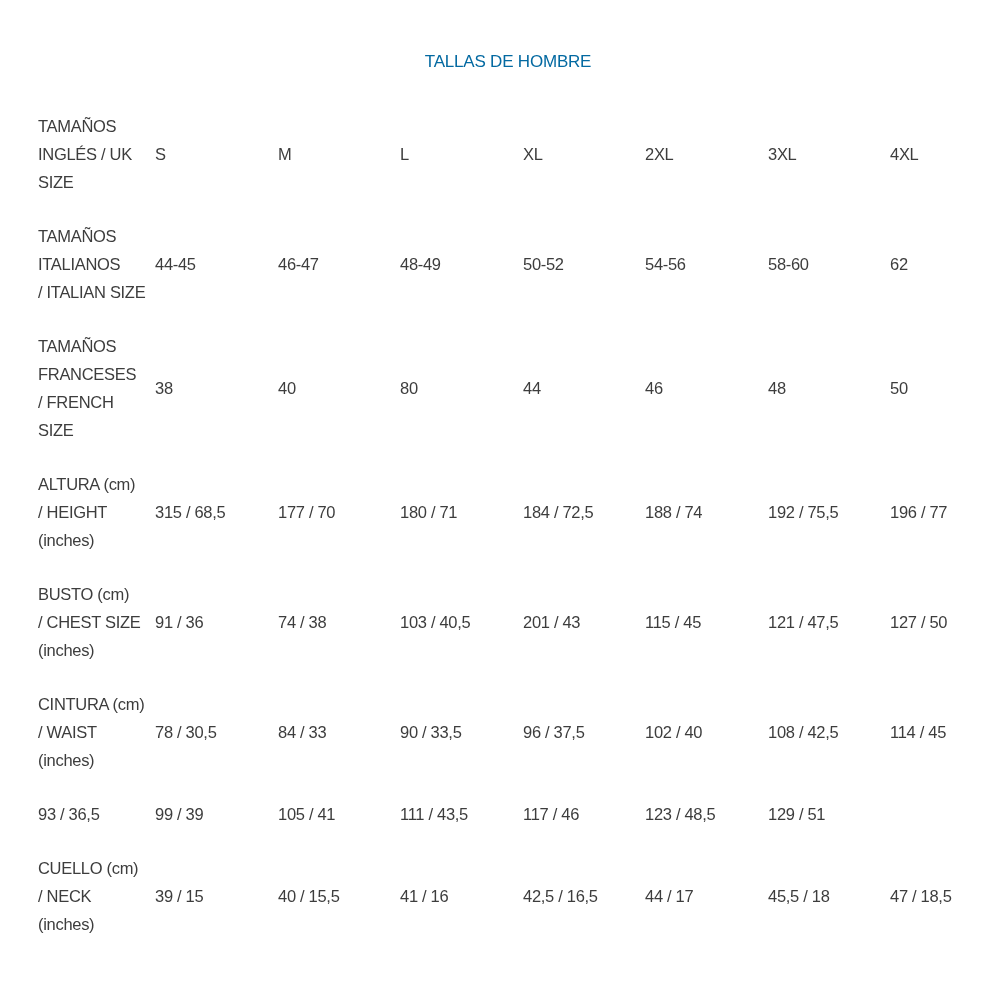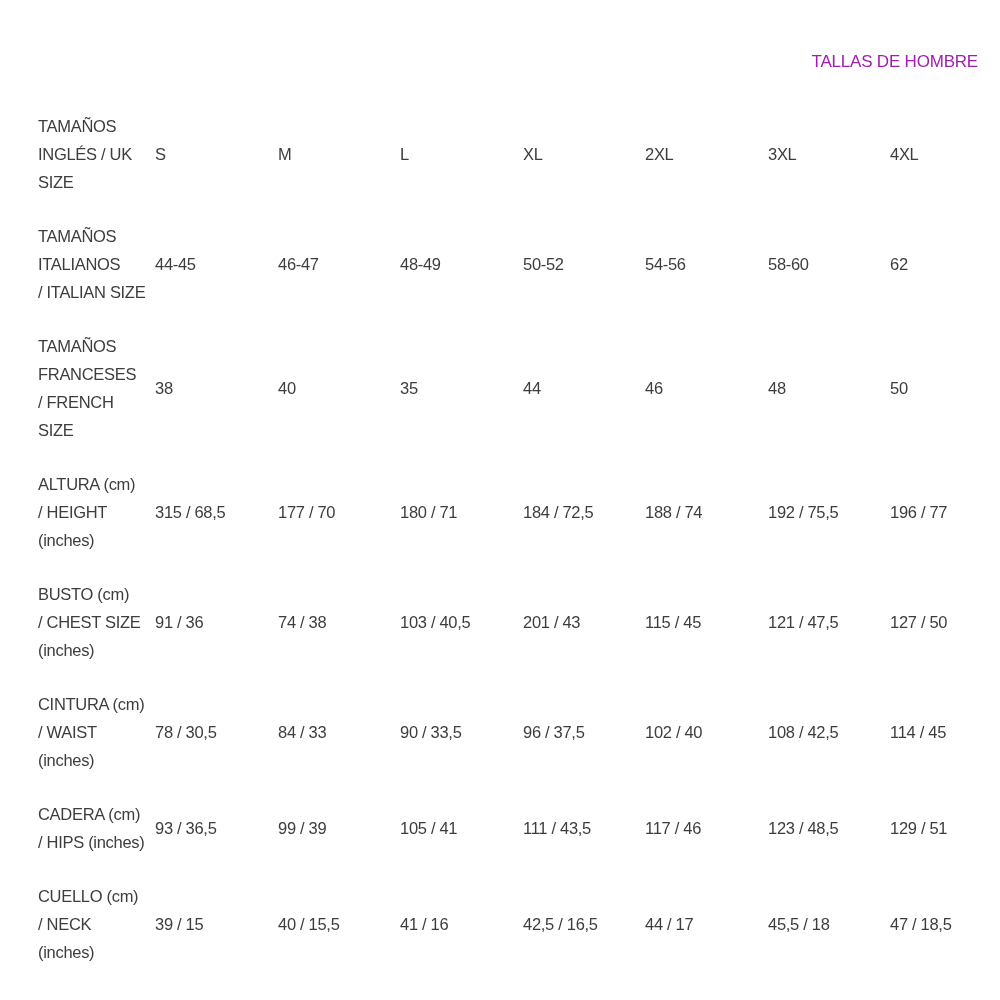--- a/index.html
+++ b/index.html
@@ -12,24 +12,24 @@
     height: 1000px;
     font-family: "Liberation Sans", sans-serif;
     color: #3d3d3d;
     overflow: hidden;
   }
   .page {
     padding: 52px 0 0 38px;
   }
   .title {
     width: 940px;
-    text-align: right;
+    text-align: center;
     font-size: 17px;
     letter-spacing: -0.2px;
-    color: #a21caf;
+    color: #0369a1;
     margin: 0 0 40px 0;
     font-weight: 400;
   }
   .size-table {
     width: 944px;
   }
   .trow {
     display: grid;
     grid-template-columns: 117px 123px 122px 123px 122px 123px 122px 92px;
     align-items: center;
@@ -80,21 +80,21 @@
       </div>
       <div class="trow">
         <div class="cell label-cell">
           <div class="lline"><span>TAMAÑOS</span></div>
           <div class="lline"><span>FRANCESES</span></div>
           <div class="lline"><span class="it">/ FRENCH</span></div>
           <div class="lline"><span class="it">SIZE</span></div>
         </div>
         <div class="cell vcell"><span>38</span></div>
         <div class="cell vcell"><span>40</span></div>
-        <div class="cell vcell"><span>35</span></div>
+        <div class="cell vcell"><span>80</span></div>
         <div class="cell vcell"><span>44</span></div>
         <div class="cell vcell"><span>46</span></div>
         <div class="cell vcell"><span>48</span></div>
         <div class="cell vcell"><span>50</span></div>
       </div>
       <div class="trow">
         <div class="cell label-cell">
           <div class="lline"><span>ALTURA (cm)</span></div>
           <div class="lline"><span class="it">/ HEIGHT</span></div>
           <div class="lline"><span class="it">(inches)</span></div>
@@ -129,24 +129,20 @@
         </div>
         <div class="cell vcell"><span>78 / </span><span class="it">30,5</span></div>
         <div class="cell vcell"><span>84 / </span><span class="it">33</span></div>
         <div class="cell vcell"><span>90 / </span><span class="it">33,5</span></div>
         <div class="cell vcell"><span>96 / </span><span class="it">37,5</span></div>
         <div class="cell vcell"><span>102 / </span><span class="it">40</span></div>
         <div class="cell vcell"><span>108 / </span><span class="it">42,5</span></div>
         <div class="cell vcell"><span>114 / </span><span class="it">45</span></div>
       </div>
       <div class="trow">
-        <div class="cell label-cell">
-          <div class="lline"><span>CADERA (cm)</span></div>
-          <div class="lline"><span class="it">/ HIPS (inches)</span></div>
-        </div>
         <div class="cell vcell"><span>93 / </span><span class="it">36,5</span></div>
         <div class="cell vcell"><span>99 / </span><span class="it">39</span></div>
         <div class="cell vcell"><span>105 / </span><span class="it">41</span></div>
         <div class="cell vcell"><span>111 / </span><span class="it">43,5</span></div>
         <div class="cell vcell"><span>117 / </span><span class="it">46</span></div>
         <div class="cell vcell"><span>123 / </span><span class="it">48,5</span></div>
         <div class="cell vcell"><span>129 / </span><span class="it">51</span></div>
       </div>
       <div class="trow">
         <div class="cell label-cell">

